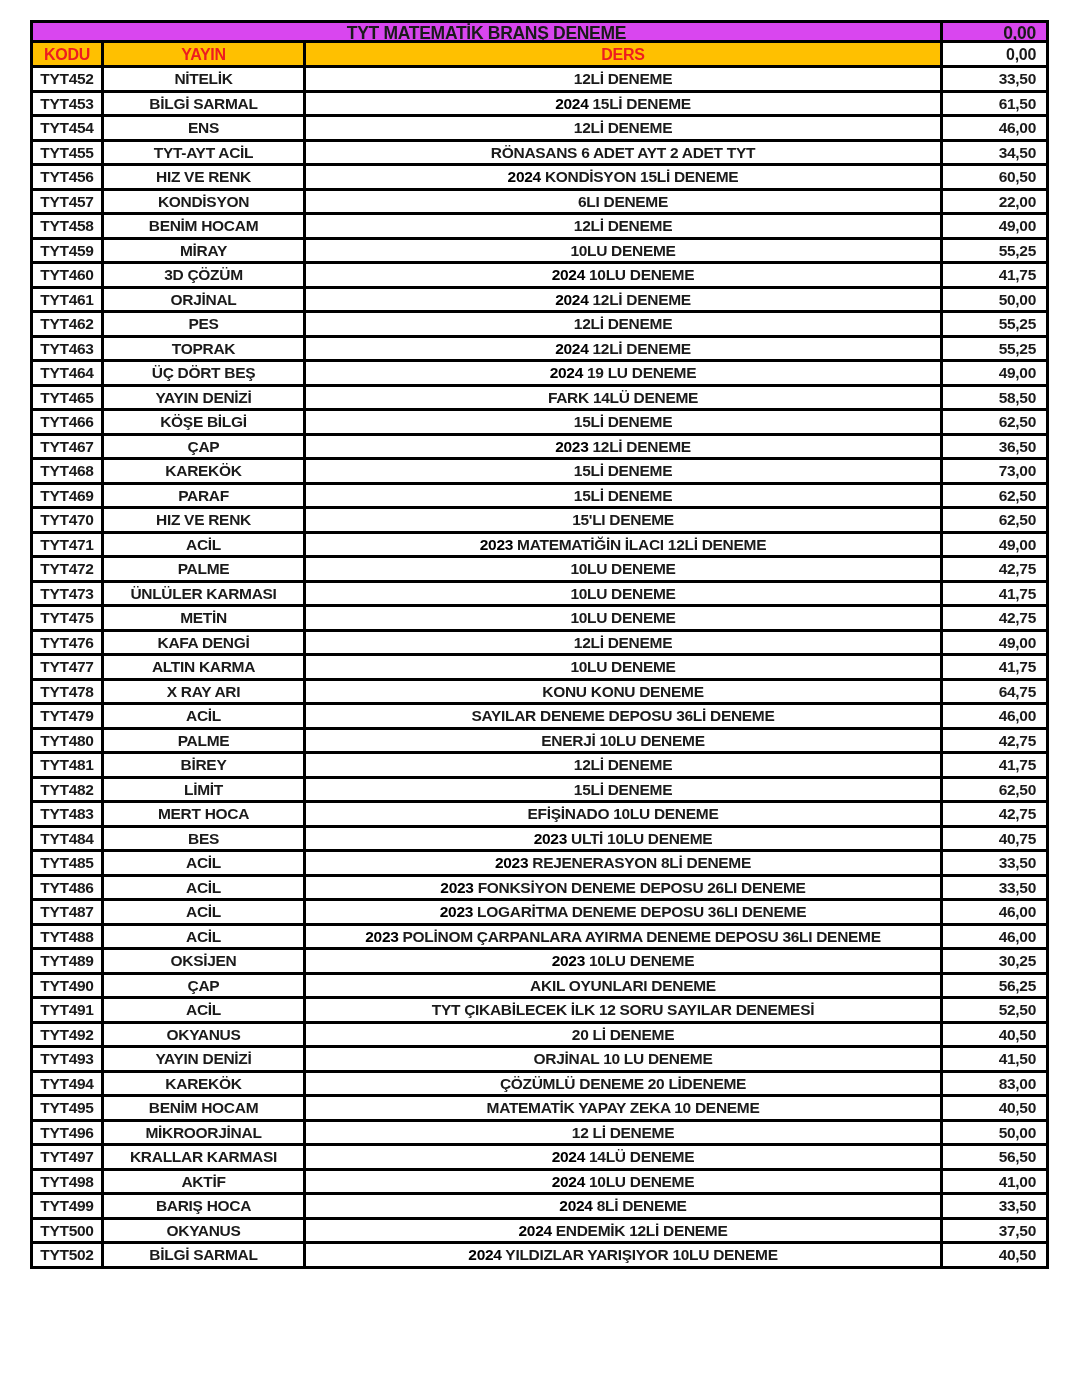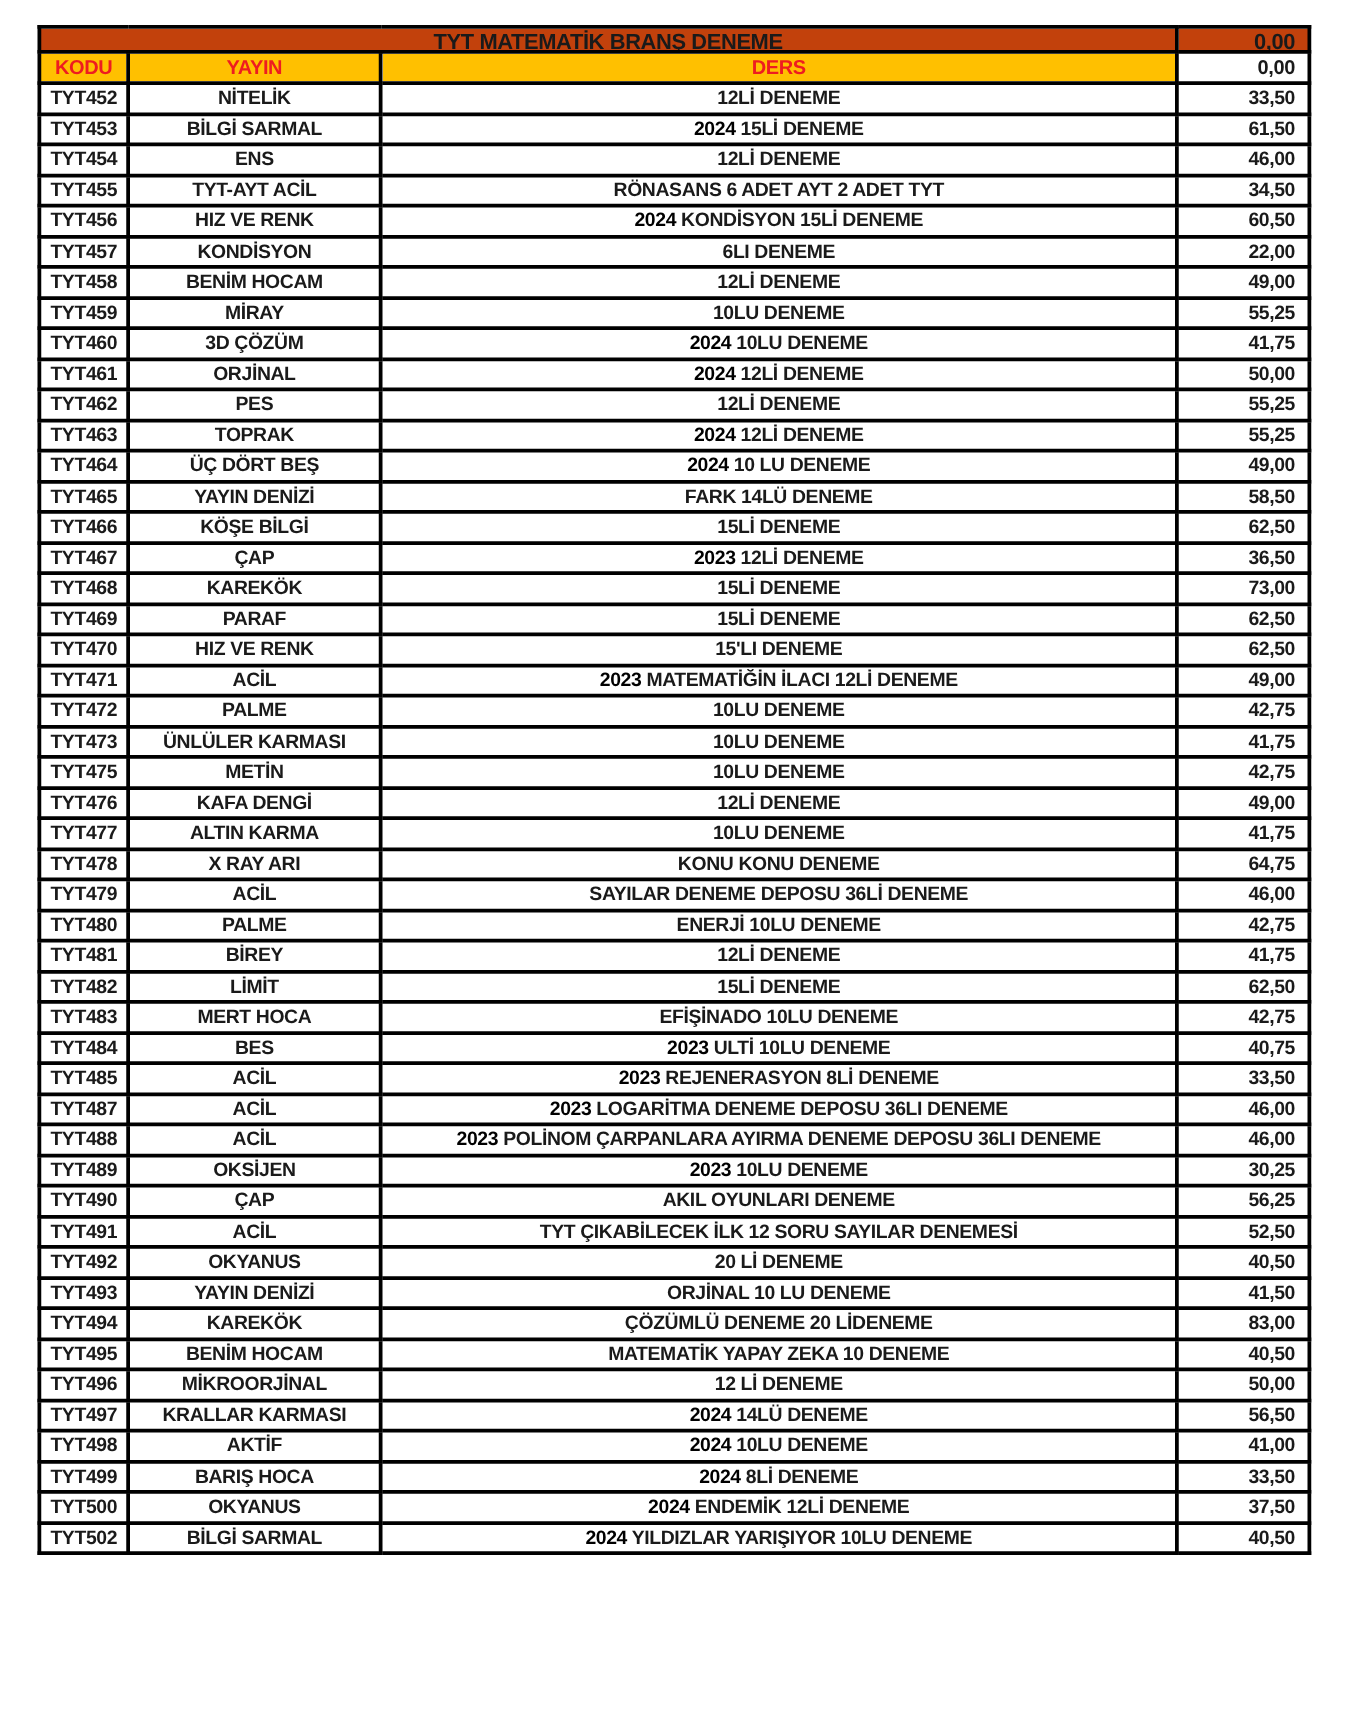--- a/index.html
+++ b/index.html
@@ -29,21 +29,21 @@
     vertical-align: middle;
     font-size: 15.5px;
     line-height: 21px;
     height: 21.5px;
     letter-spacing: -0.3px;
     white-space: nowrap;
     overflow: hidden;
   }
   tr.title-row td {
     height: 17px;
-    background: #c2410c;
+    background: #d946ef;
   }
   .clipbox {
     height: 17px;
     overflow: hidden;
   }
   .clipbox span {
     display: block;
     font-size: 17.5px;
     line-height: 21px;
   }
@@ -170,21 +170,21 @@
         </tr>
         <tr>
           <td class="code-cell">TYT463</td>
           <td class="pub-cell">TOPRAK</td>
           <td class="exam-cell"><span class="year">2024</span> <span>12Lİ DENEME</span></td>
           <td class="price-cell">55,25</td>
         </tr>
         <tr>
           <td class="code-cell">TYT464</td>
           <td class="pub-cell">ÜÇ DÖRT BEŞ</td>
-          <td class="exam-cell"><span class="year">2024</span> <span>10 LU DENEME</span></td>
+          <td class="exam-cell"><span class="year">2024</span> <span>19 LU DENEME</span></td>
           <td class="price-cell">49,00</td>
         </tr>
         <tr>
           <td class="code-cell">TYT465</td>
           <td class="pub-cell">YAYIN DENİZİ</td>
           <td class="exam-cell"><span>FARK 14LÜ DENEME</span></td>
           <td class="price-cell">58,50</td>
         </tr>
         <tr>
           <td class="code-cell">TYT466</td>
@@ -291,20 +291,26 @@
         <tr>
           <td class="code-cell">TYT484</td>
           <td class="pub-cell">BES</td>
           <td class="exam-cell"><span class="year">2023</span> <span>ULTİ 10LU DENEME</span></td>
           <td class="price-cell">40,75</td>
         </tr>
         <tr>
           <td class="code-cell">TYT485</td>
           <td class="pub-cell">ACİL</td>
           <td class="exam-cell"><span class="year">2023</span> <span>REJENERASYON 8Lİ DENEME</span></td>
+          <td class="price-cell">33,50</td>
+        </tr>
+        <tr>
+          <td class="code-cell">TYT486</td>
+          <td class="pub-cell">ACİL</td>
+          <td class="exam-cell"><span class="year">2023</span> <span>FONKSİYON DENEME DEPOSU 26LI DENEME</span></td>
           <td class="price-cell">33,50</td>
         </tr>
         <tr>
           <td class="code-cell">TYT487</td>
           <td class="pub-cell">ACİL</td>
           <td class="exam-cell"><span class="year">2023</span> <span>LOGARİTMA DENEME DEPOSU 36LI DENEME</span></td>
           <td class="price-cell">46,00</td>
         </tr>
         <tr>
           <td class="code-cell">TYT488</td>

